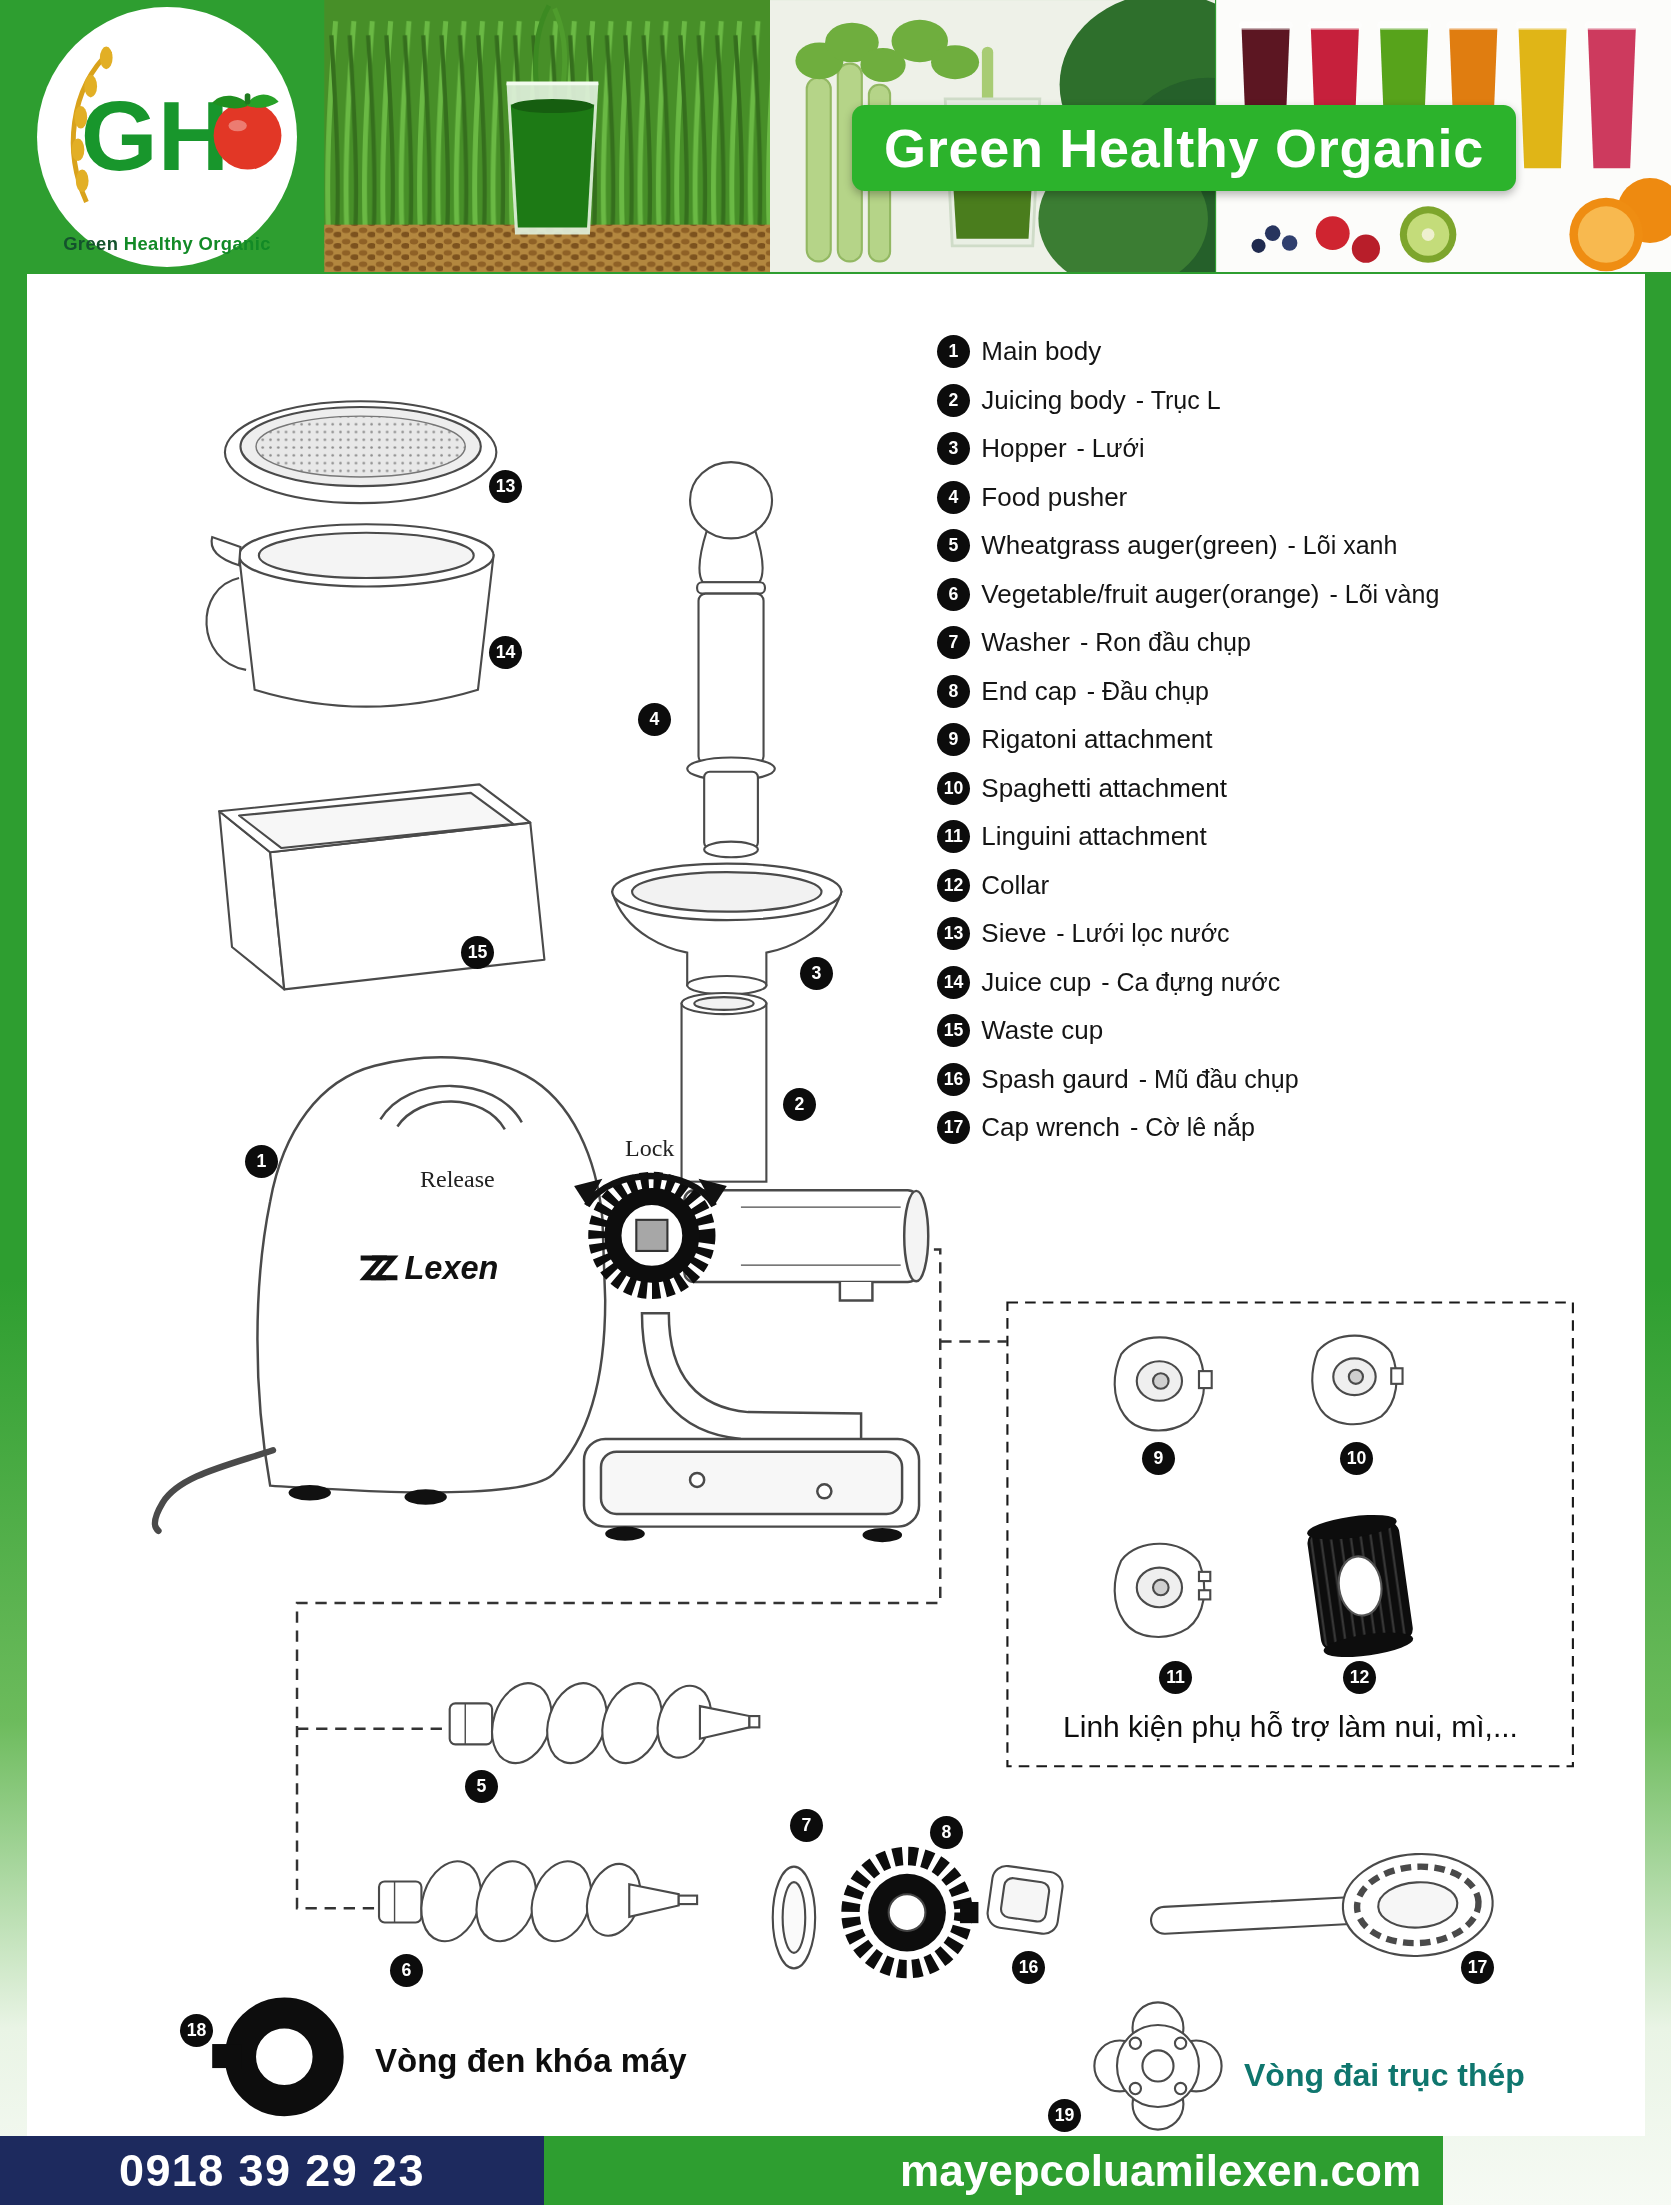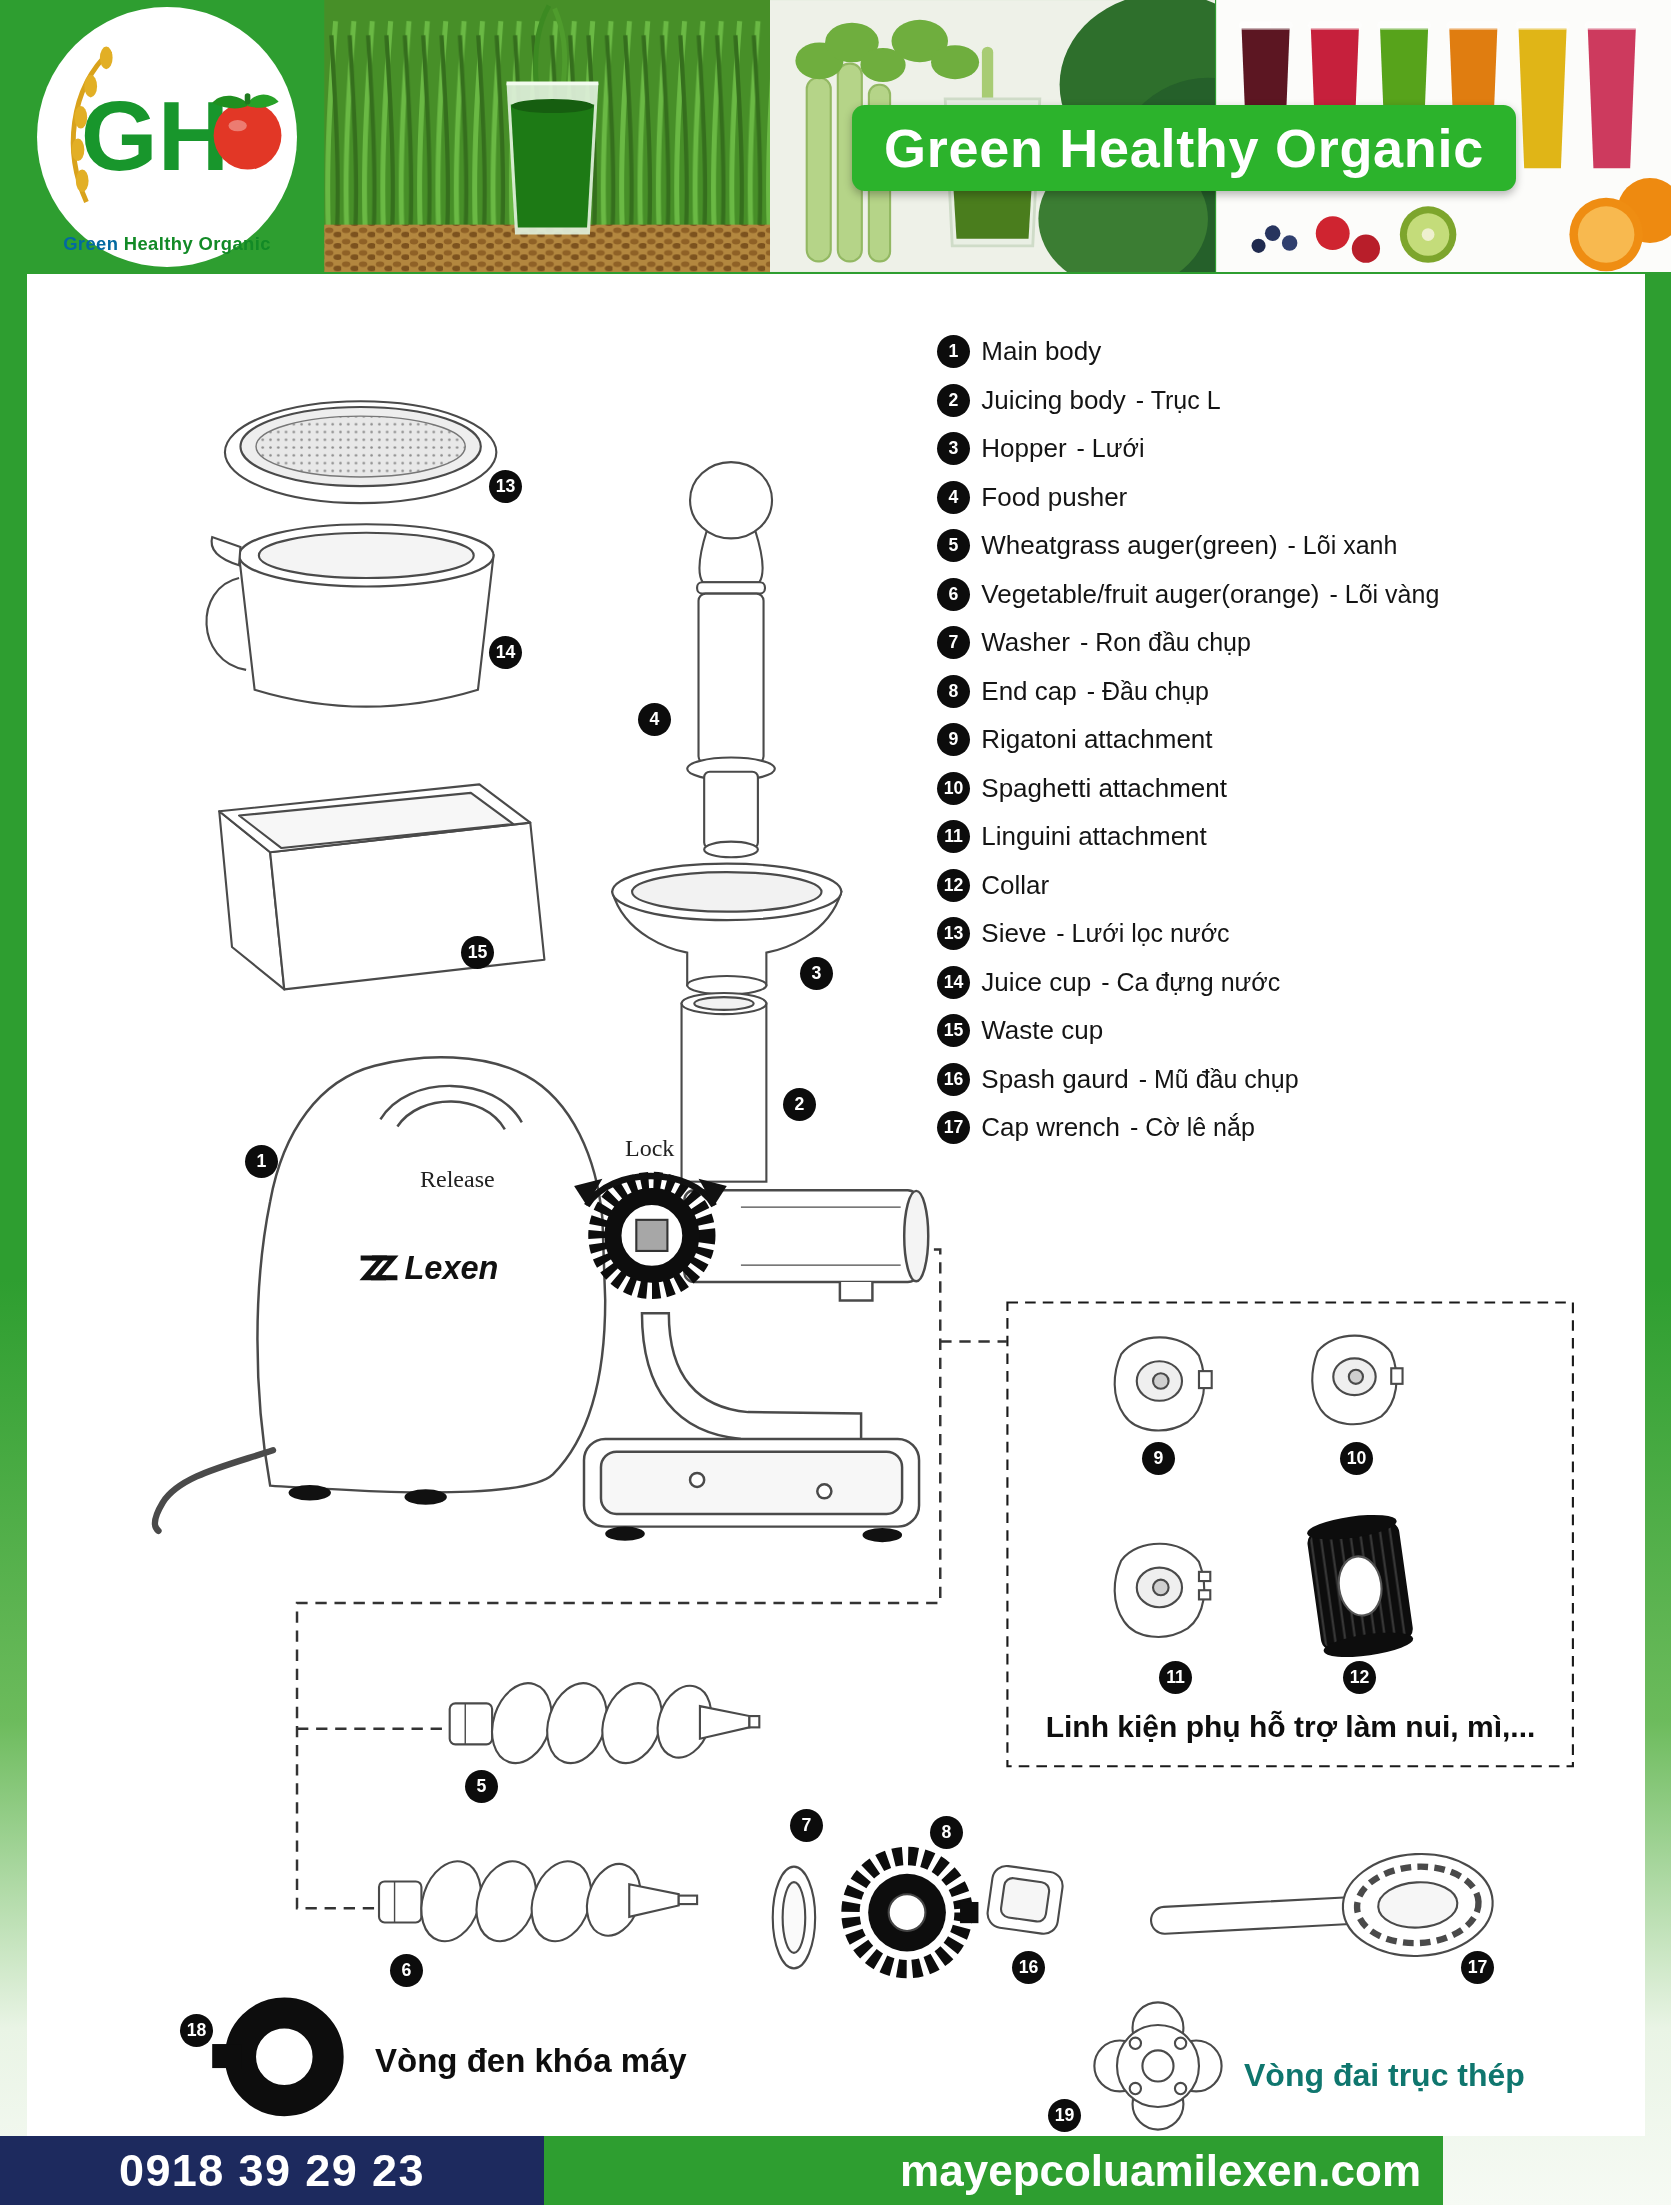--- a/index.html
+++ b/index.html
@@ -9,21 +9,21 @@
 
 
 .header{position:absolute;left:0;top:0;width:1672px;height:253px;background:#2e9e30}
 .photo{position:absolute;top:0;height:272px;overflow:hidden}
 .photo svg{display:block}
 .photo1{left:324px;width:447px}
 .photo2{left:770px;width:445px}
 .photo3{left:1216px;width:456px}
 .logo-wrap{position:absolute;left:37px;top:7px;width:260px;height:260px;background:#fff;border-radius:50%;}
 .logo-tagline{position:absolute;left:0;top:226px;width:100%;text-align:center;font-size:18.4px;font-weight:700;letter-spacing:0.4px;white-space:nowrap}
-.logo-tagline .w-red{color:#0369a1}
+.logo-tagline .w-red{color:#14532d}
 .logo-tagline .w-green{color:#128a26}
 .banner{position:absolute;left:852px;top:105px;width:664px;height:86px;background:#2cb32c;border-radius:12.7px;
   display:flex;align-items:center;justify-content:center;box-shadow:0 3.5px 8.5px rgba(0,0,0,.28)}
 .banner span{color:#fff;font-weight:700;font-size:54px;letter-spacing:0.7px}
 
 
 .panel{position:absolute;left:27px;top:274px;width:1618px;height:1862px;background:#fff}
 .diagram{position:absolute;left:0;top:0}
 
 
@@ -33,21 +33,21 @@
   display:flex;align-items:center;justify-content:center}
 .p-row .badge{width:33px;height:33px;font-size:17.7px;margin-right:11.3px;flex:0 0 33px}
 .p-en{font-size:26px;color:#141414}
 .p-vi{font-size:25px;color:#141414;margin-left:10px}
 
 
 .co{position:absolute;width:33px;height:33px;font-size:17.7px}
 
 
 .acc-caption{position:absolute;left:988px;top:1436px;width:551px;text-align:center;
-  font-size:30px;font-weight:700;color:#0e0e0e}
+  font-size:30px;font-weight:400;color:#0e0e0e}
 .ring-label{position:absolute;left:348px;top:1768px;font-size:33px;font-weight:700;color:#0e0e0e}
 .band-label{position:absolute;left:1217px;top:1783px;font-size:32px;font-weight:700;color:#0f766e}
 
 
 .footer{position:absolute;left:0;bottom:0;width:1443px;height:69px;display:flex}
 .footer-phone{width:544px;background:#1d2a5e;color:#fff;display:flex;align-items:center;justify-content:center;
   font-weight:700;font-size:45px;letter-spacing:1.4px}
 .footer-site{flex:1;background:#2e9e30;color:#fff;display:flex;align-items:center;justify-content:flex-end;
   padding-right:22px;font-weight:700;font-size:44px}
 </style>

